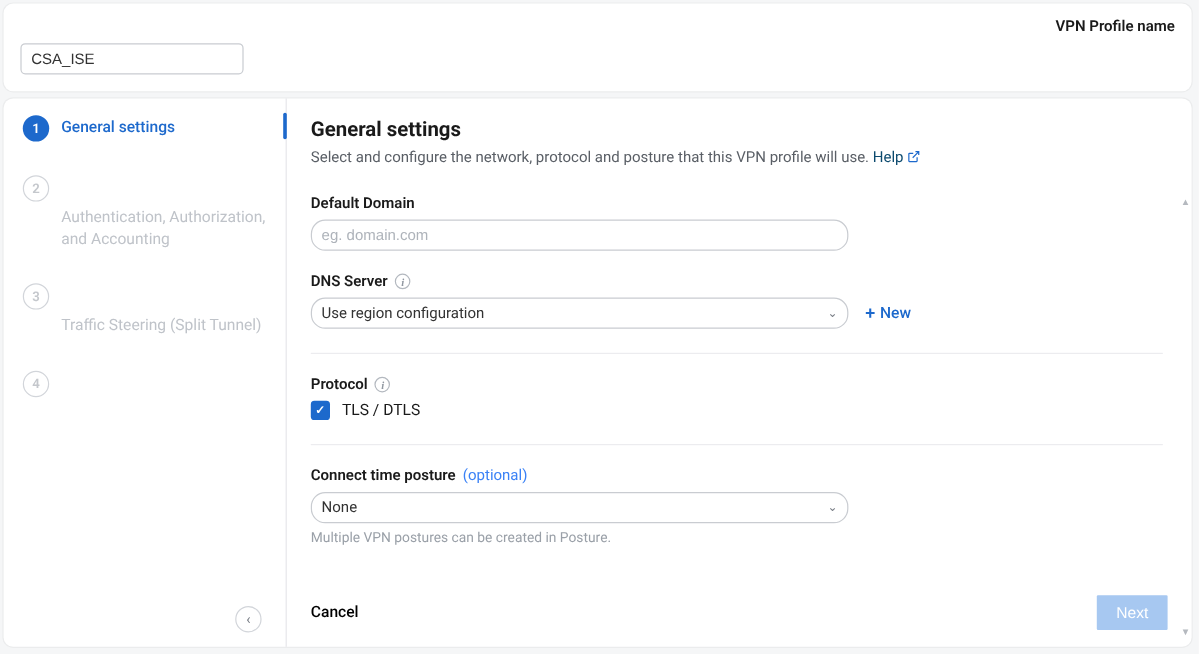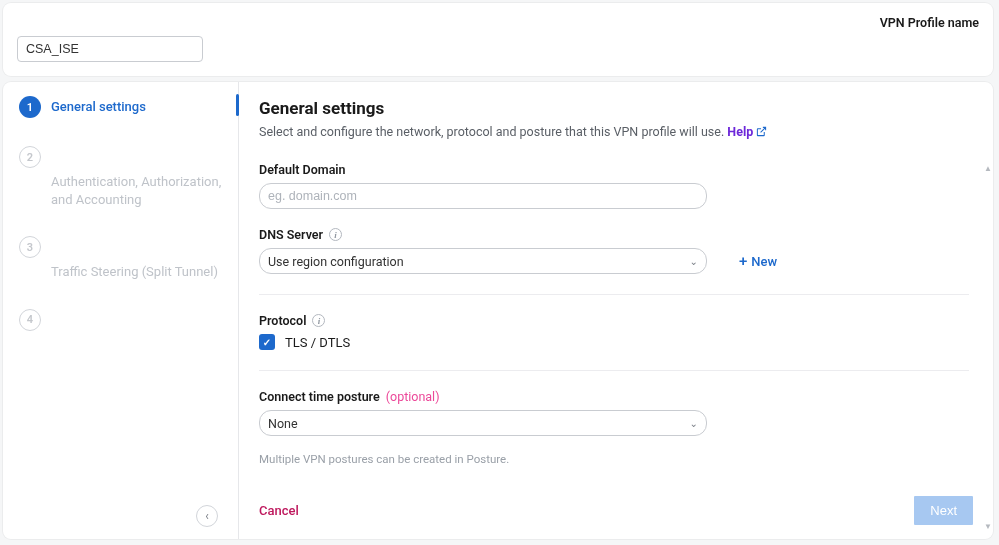--- a/index.html
+++ b/index.html
@@ -119,40 +119,40 @@
     font-size: 17px;
     font-weight: 700;
     margin-bottom: 6px;
   }
   .main .desc {
     font-size: 12.5px;
     color: #5a5f66;
     margin-bottom: 22px;
   }
   .help-link {
-    color: #6d28d9;
-    font-weight: 700;
+    color: #0c4a6e;
+    font-weight: 400;
     text-decoration: none;
   }
   .ext-icon {
     display: inline-block;
     margin-left: 3px;
     vertical-align: -1px;
   }
   .field-label {
     font-size: 12.5px;
     font-weight: 600;
     margin-bottom: 6px;
     display: flex;
     align-items: center;
     gap: 6px;
   }
   .field-label .optional {
     font-weight: 400;
-    color: #ec4899;
+    color: #3b82f6;
   }
   .info-icon {
     width: 13px;
     height: 13px;
     border: 1px solid #b3b8bf;
     border-radius: 50%;
     display: inline-flex;
     align-items: center;
     justify-content: center;
     font-size: 9px;
@@ -177,21 +177,21 @@
     justify-content: space-between;
     cursor: pointer;
   }
   .select .chev {
     color: #7a7f87;
     font-size: 10px;
   }
   .dns-row {
     display: flex;
     align-items: center;
-    gap: 32px;
+    gap: 14px;
   }
   .new-link {
     color: #1d69cc;
     font-weight: 500;
     font-size: 13px;
     display: flex;
     align-items: center;
     gap: 4px;
     cursor: pointer;
   }
@@ -228,33 +228,33 @@
   }
   .cbox .check {
     color: #fff;
     font-size: 10px;
     font-weight: 700;
   }
   .checkbox-label { font-size: 13px; }
   .hint {
     font-size: 11.5px;
     color: #9aa0a8;
-    margin-top: 16px;
+    margin-top: 5px;
   }
   .footer {
     position: absolute;
     left: 20px;
     right: 20px;
     bottom: 14px;
     display: flex;
     justify-content: space-between;
     align-items: center;
   }
   .cancel-link {
-    color: #be185d;
+    color: #000000;
     font-weight: 500;
     font-size: 13px;
     cursor: pointer;
   }
   .next-btn {
     background: #a7c8f1;
     color: #fff;
     border: none;
     border-radius: 1px;
     padding: 7px 16px;

